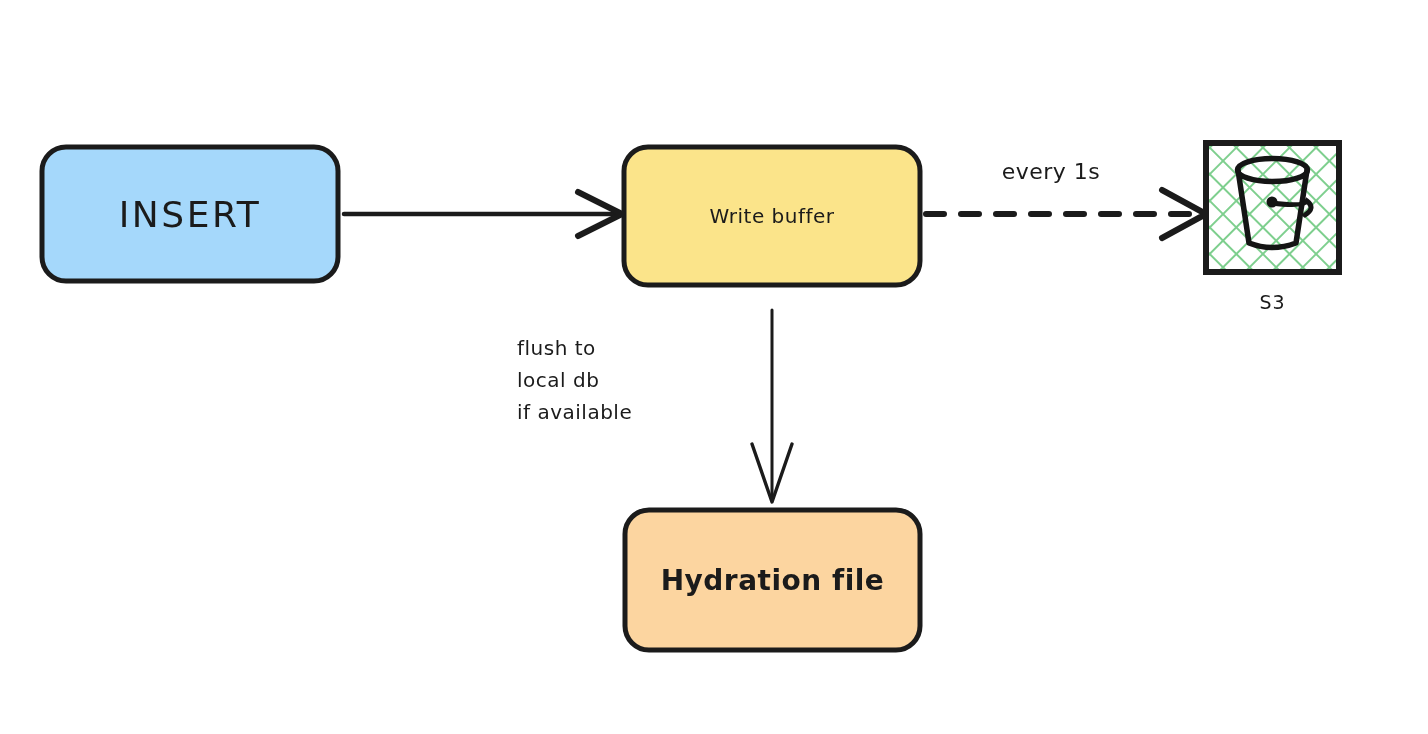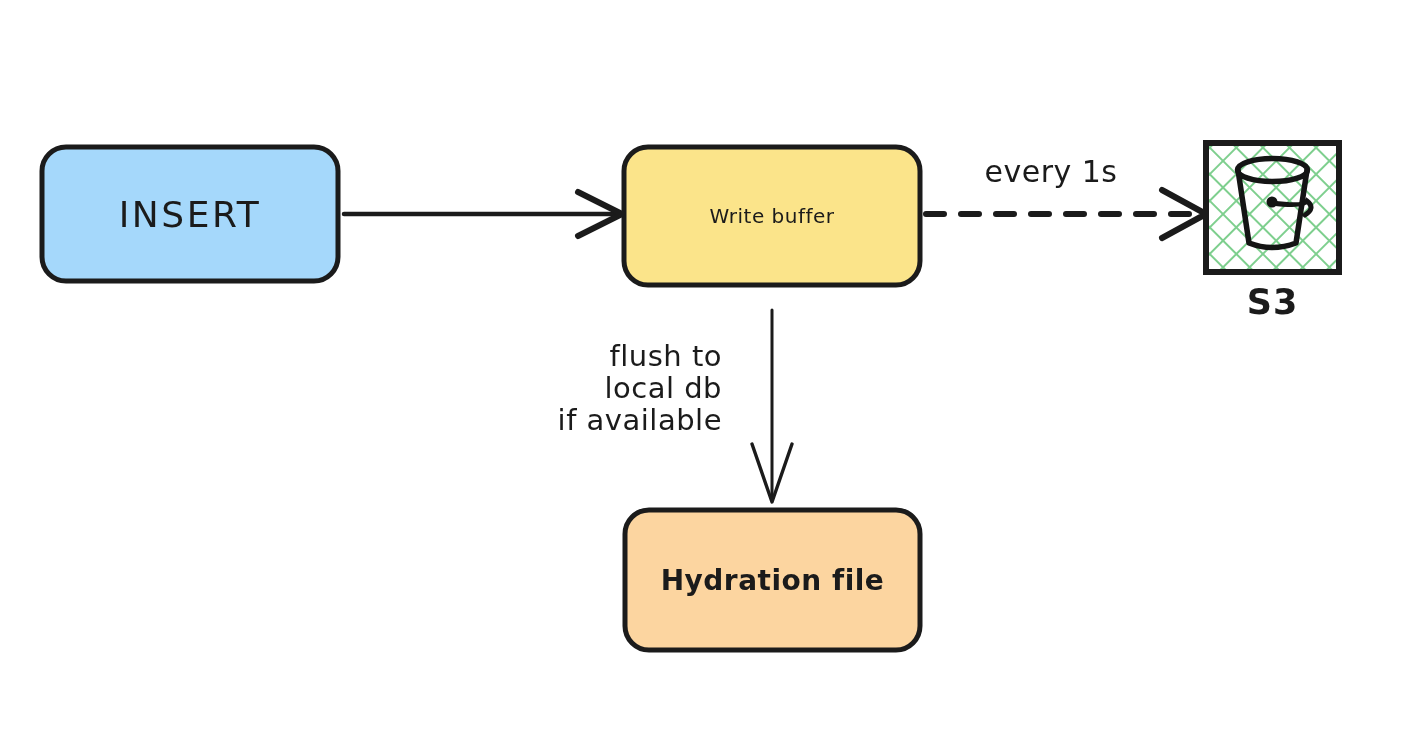--- a/index.html
+++ b/index.html
@@ -39,34 +39,34 @@
     left: 624px; top: 147px; width: 296px; height: 138px;
     font-size: 20px;
   }
   #hydration-label {
     left: 625px; top: 510px; width: 295px; height: 140px;
     font-size: 28px;
     font-weight: bold;
   }
   #s3-label {
     left: 1206px; top: 281px; width: 133px; height: 42px;
-    font-size: 35px;
-    font-weight: 700;
+    font-size: 19px;
+    font-weight: 400;
     letter-spacing: 1px;
   }
   #every-label {
     left: 951px; top: 152px; width: 200px; height: 38px;
-    font-size: 30px;
+    font-size: 22px;
   }
   #flush-label {
-    left: 517px; top: 340px; width: 205px; height: 120px;
-    font-size: 29px;
+    left: 517px; top: 332px; width: 205px; height: 120px;
+    font-size: 20px;
     line-height: 32px;
     display: block;
-    text-align: right;
+    text-align: left;
     white-space: pre-line;
   }
 </style>
 </head>
 <body>
 
 <svg id="canvas" viewBox="0 0 1428 734">
   <defs>
     <pattern id="greenHatch" width="18.8" height="18.8" patternUnits="userSpaceOnUse" patternTransform="rotate(45)">
       <rect width="18.8" height="18.8" fill="#ffffff"></rect>

